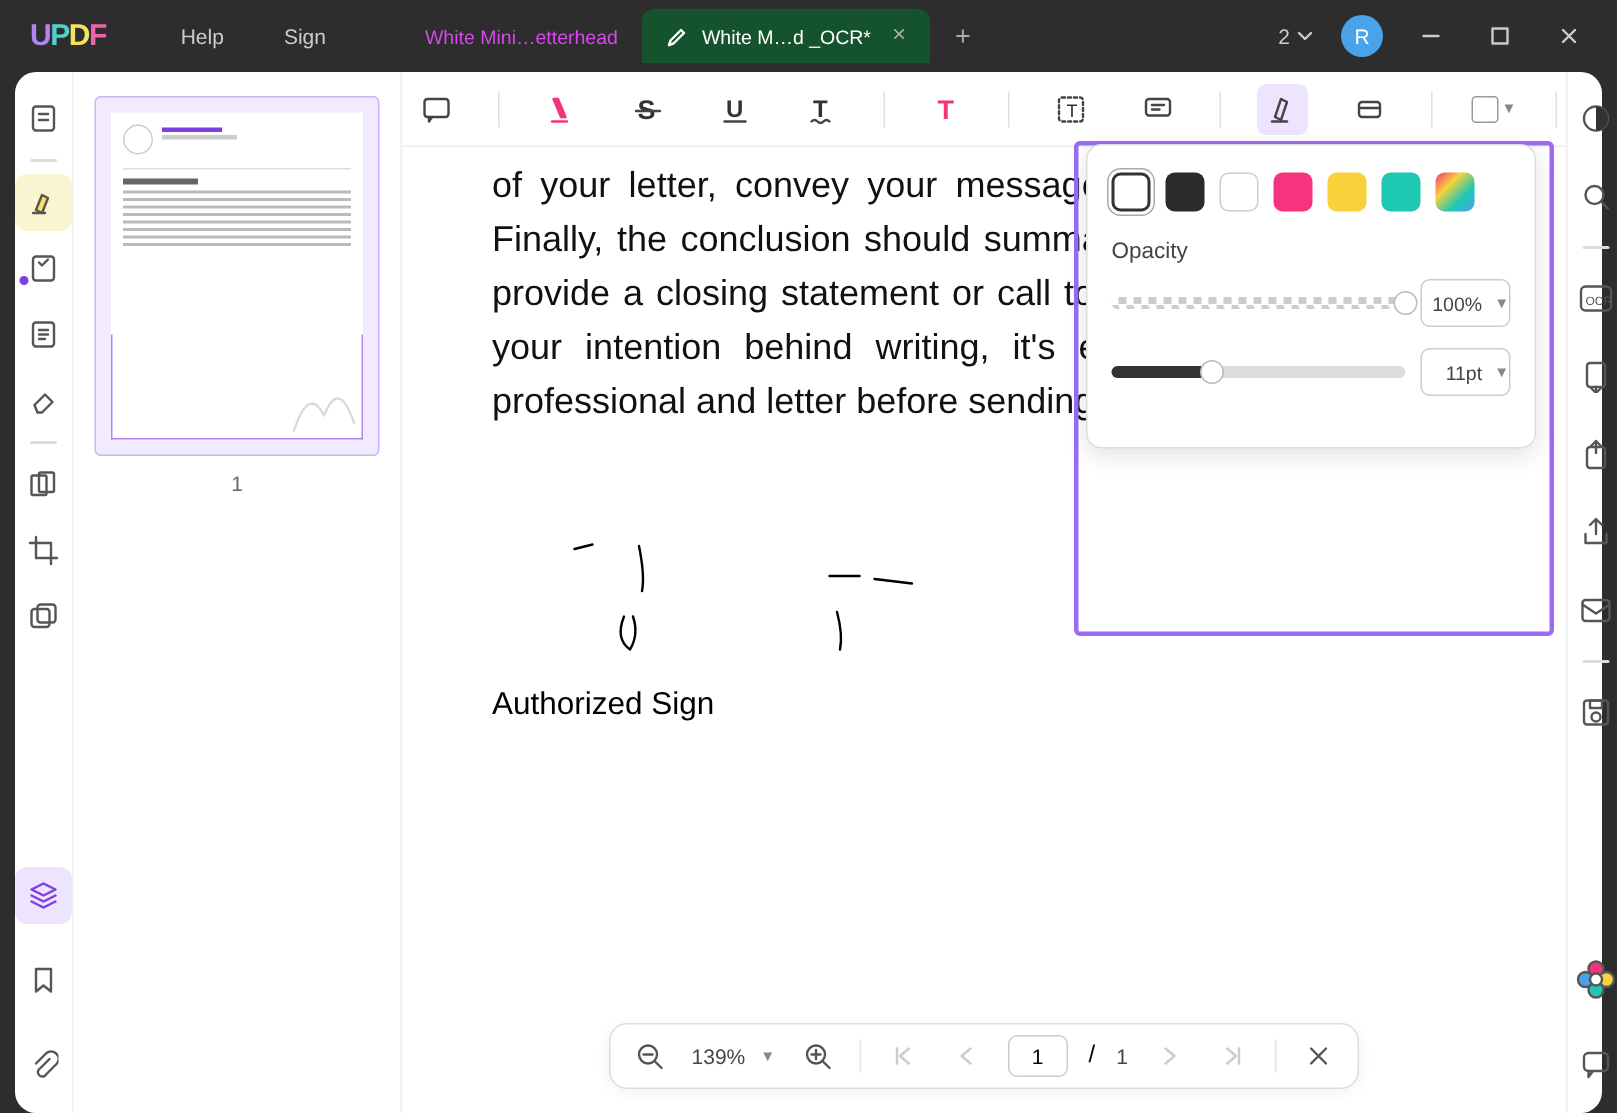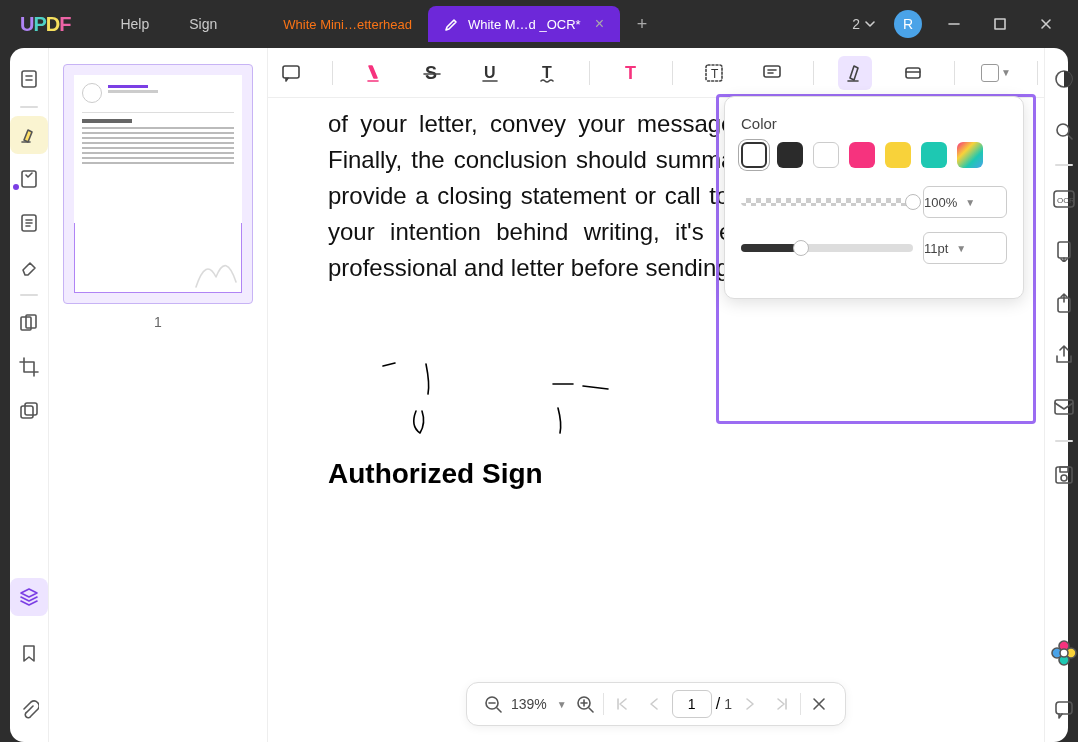--- a/index.html
+++ b/index.html
@@ -26,23 +26,23 @@
 }
 .logo span:nth-child(1){color:#b084f5}
 .logo span:nth-child(2){color:#4fd1c5}
 .logo span:nth-child(3){color:#f6e05e}
 .logo span:nth-child(4){color:#ed64a6}
 .menu { display:flex; gap:40px; padding:0 30px; }
 .menu-item { font-size:14px; cursor:pointer; }
 .tabs { display:flex; align-items:center; flex:1; gap:0; margin-left:20px; }
 .tab {
   height:36px; display:flex; align-items:center; padding:0 16px;
-  font-size:13px; color:#f97316; border-radius:8px 8px 0 0; gap:8px;
-}
-.tab.active { background:#6d28d9; color:#fff; }
+  font-size:13px; color:#d946ef; border-radius:8px 8px 0 0; gap:8px;
+}
+.tab.active { background:#14532d; color:#fff; }
 .tab .close { font-size:16px; margin-left:6px; color:#aaa; }
 .new-tab { width:28px; height:28px; display:flex; align-items:center; justify-content:center; color:#aaa; font-size:18px; margin-left:8px; }
 .title-right { display:flex; align-items:center; gap:18px; padding:0 18px; }
 .count { font-size:14px; color:#ccc; display:flex; align-items:center; gap:4px;}
 .avatar { width:28px; height:28px; border-radius:50%; background:#4aa3e8; color:#fff; display:flex; align-items:center; justify-content:center; font-size:14px; }
 .win-btn { width:28px; height:28px; display:flex; align-items:center; justify-content:center; color:#ccc; }
 
 .workspace {
   position:absolute; top:48px; left:10px; right:10px; bottom:0;
   background:#fff; border-radius:14px;
@@ -88,58 +88,58 @@
 .tool-sep { width:1px; height:24px; background:#e0e0e0; }
 .sq-swatch { width:18px; height:18px; border:1px solid #999; border-radius:3px; display:inline-block;}
 .dropdown-caret { font-size:10px; color:#888; margin-left:2px;}
 
 .doc {
   position:absolute; top:50px; left:0; right:0; bottom:60px;
   padding:8px 60px; overflow:hidden; font-family:Arial,sans-serif;
 }
 .doc p.body { font-size:24px; color:#111; line-height:1.5; text-align:justify; }
 .doc .sig-area { margin-top:70px; height:90px; position:relative;}
-.doc .auth { font-size:28px; font-weight:700; margin-top:12px;}
+.doc .auth { font-size:21px; font-weight:400; margin-top:12px;}
 .doc .role { font-size:22px; margin-top:14px;}
 
 .popup {
   position:absolute; top:48px; right:20px; width:300px;
   background:#fff; border:1px solid #ddd; border-radius:10px;
   box-shadow:0 4px 16px rgba(0,0,0,0.12); padding:18px 16px 20px;
   z-index:5;
 }
 .popup h4 { font-size:15px; font-weight:400; color:#444; margin-bottom:10px;}
 .swatches { display:flex; gap:10px; margin-bottom:18px;}
 .sw { width:26px; height:26px; border-radius:6px; }
 .sw.outline { border:2px solid #333; background:#fff;}
 .sw.selected { box-shadow:0 0 0 2px #fff, 0 0 0 3px #aaa; }
 .slider-row { display:flex; align-items:center; gap:10px; margin-bottom:14px;}
 .slider { flex:1; height:8px; border-radius:4px; position:relative;}
 .opacity-track { background:repeating-conic-gradient(#ccc 0 25%,#fff 0 50%) 0 0/10px 10px;}
 .thick-track { background:#ddd;}
 .slider .fill { position:absolute; left:0; top:0; bottom:0; background:#333; border-radius:4px;}
 .slider .thumb-dot { position:absolute; width:16px; height:16px; background:#fff; border:1px solid #bbb; border-radius:50%; top:-4px;}
-.num-box { width:84px; height:32px; border:1px solid #ccc; border-radius:6px; display:flex; align-items:center; justify-content:flex-start; gap:6px; font-size:13px; color:#444;}
+.num-box { width:60px; height:32px; border:1px solid #ccc; border-radius:6px; display:flex; align-items:center; justify-content:flex-end; gap:6px; font-size:13px; color:#444;}
 
 .highlight-box {
   position:absolute; top:46px; right:8px; width:320px; height:330px;
   border:3px solid #9b6cf2; z-index:3; pointer-events:none; border-radius:4px;
 }
 
 .right-rail {
   width:60px; border-left:1px solid #eee; display:flex; flex-direction:column; align-items:center; padding-top:12px; gap:14px;
 }
 .right-rail .rail-sep { margin:0;}
 .right-lower { margin-top:auto; padding-bottom:14px; display:flex; flex-direction:column; gap:18px; align-items:center;}
 .flower { width:26px; height:26px; }
 
 .bottom-bar {
   position:absolute; bottom:16px; left:50%; transform:translateX(-50%);
   height:44px; background:#fff; border:1px solid #ddd; border-radius:12px;
-  display:flex; align-items:center; padding:0 12px; gap:4px;
+  display:flex; align-items:center; padding:0 12px; gap:14px;
   box-shadow:0 2px 10px rgba(0,0,0,0.06);
 }
 .bb-btn { width:28px; height:28px; display:flex; align-items:center; justify-content:center; color:#555;}
 .bb-btn.disabled{ color:#ccc;}
 .zoom-box { display:flex; align-items:center; gap:8px; font-size:14px; color:#444;}
 .page-input { width:40px; height:28px; border:1px solid #ccc; border-radius:6px; text-align:center; font-size:14px;}
 .bb-sep{ width:1px; height:22px; background:#e3e3e3;}
 
 .dot-indicator{ position:absolute; left:3px; top:136px; width:6px; height:6px; background:#7b3fe4; border-radius:50%;}
 
@@ -372,30 +372,30 @@
       <div class="tool-btn">
           <span class="sq-swatch"></span>
           <span class="dropdown-caret">▼</span>
         </div>
       <div class="tool-sep"></div>
     </div>
 
     <div class="highlight-box"></div>
 
     <div class="popup">
-      <h4>Color</h4>
       <div class="swatches">
         <div class="sw outline selected"></div>
         <div class="sw" style="background:#2b2b2b"></div>
         <div class="sw" style="background:#fff;border:1px solid #ccc"></div>
         <div class="sw" style="background:#f6337e"></div>
         <div class="sw" style="background:#f8d23a"></div>
         <div class="sw" style="background:#1ec8b2"></div>
         <div class="sw" style="background:linear-gradient(135deg,#f6337e,#f8d23a,#1ec8b2,#4aa3e8)"></div>
       </div>
+      <h4>Opacity</h4>
       <div class="slider-row">
         <div class="slider opacity-track">
           <div class="thumb-dot" style="left:calc(100% - 8px)"></div>
         </div>
         <div class="num-box">
           <span>100%</span>
             <span class="dropdown-caret">▼</span>
         </div>
       </div>
       <div class="slider-row">

